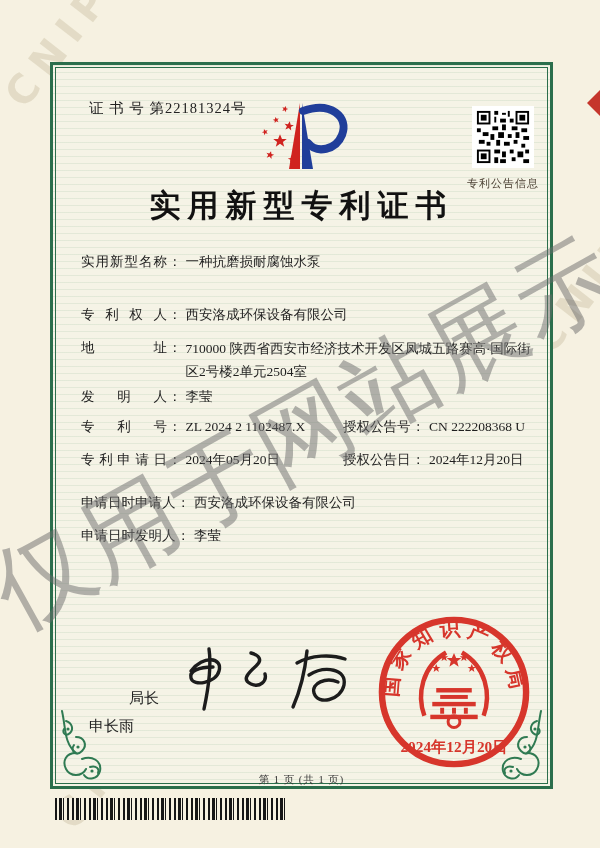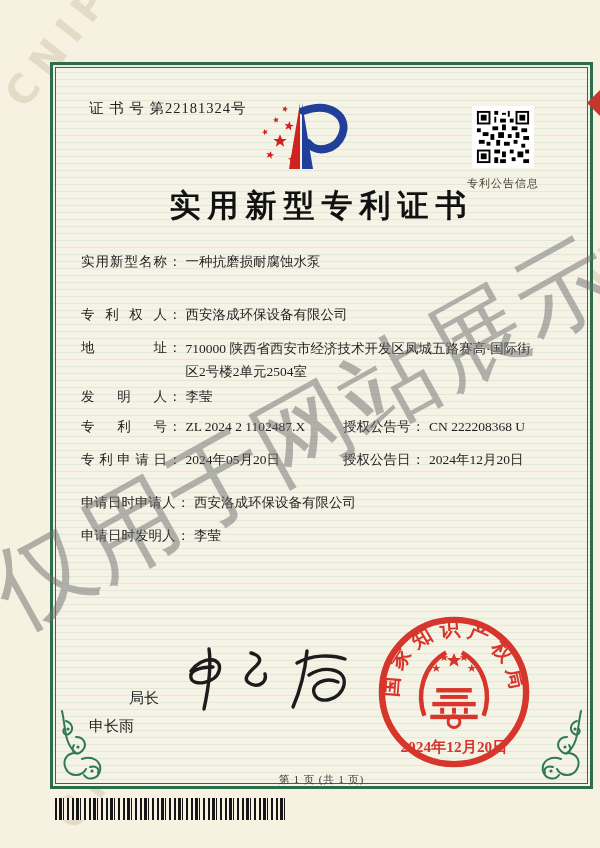--- a/index.html
+++ b/index.html
@@ -18,21 +18,20 @@
     transform:rotate(-52deg);pointer-events:none;white-space:nowrap;
   }
   
   .frame{
     position:absolute;left:50px;top:62px;width:497px;height:721px;
     border:3px solid #2b6e4c;
     background:
       repeating-linear-gradient(180deg, rgba(132,176,140,0.16) 0 1px, rgba(0,0,0,0) 1px 7px),
       #f5f3e6;
     z-index:2;
-    padding-left:40px;
   }
   .frame::before{
     content:"";position:absolute;inset:2px;border:1px solid #2b6e4c;pointer-events:none;
   }
   
   .cert-no{position:absolute;left:36px;top:34px;font-size:14.5px;letter-spacing:1px;color:#222;}
   .logo{position:absolute;left:198px;top:34px;width:104px;height:76px;}
   .qr-wrap{position:absolute;left:413px;top:41px;width:74px;text-align:center;}
   .qr{width:56px;height:56px;background:#fff;padding:3px;display:inline-block;}
   .qr-label{font-size:11px;margin-top:4px;color:#4a3f32;letter-spacing:1px;}

